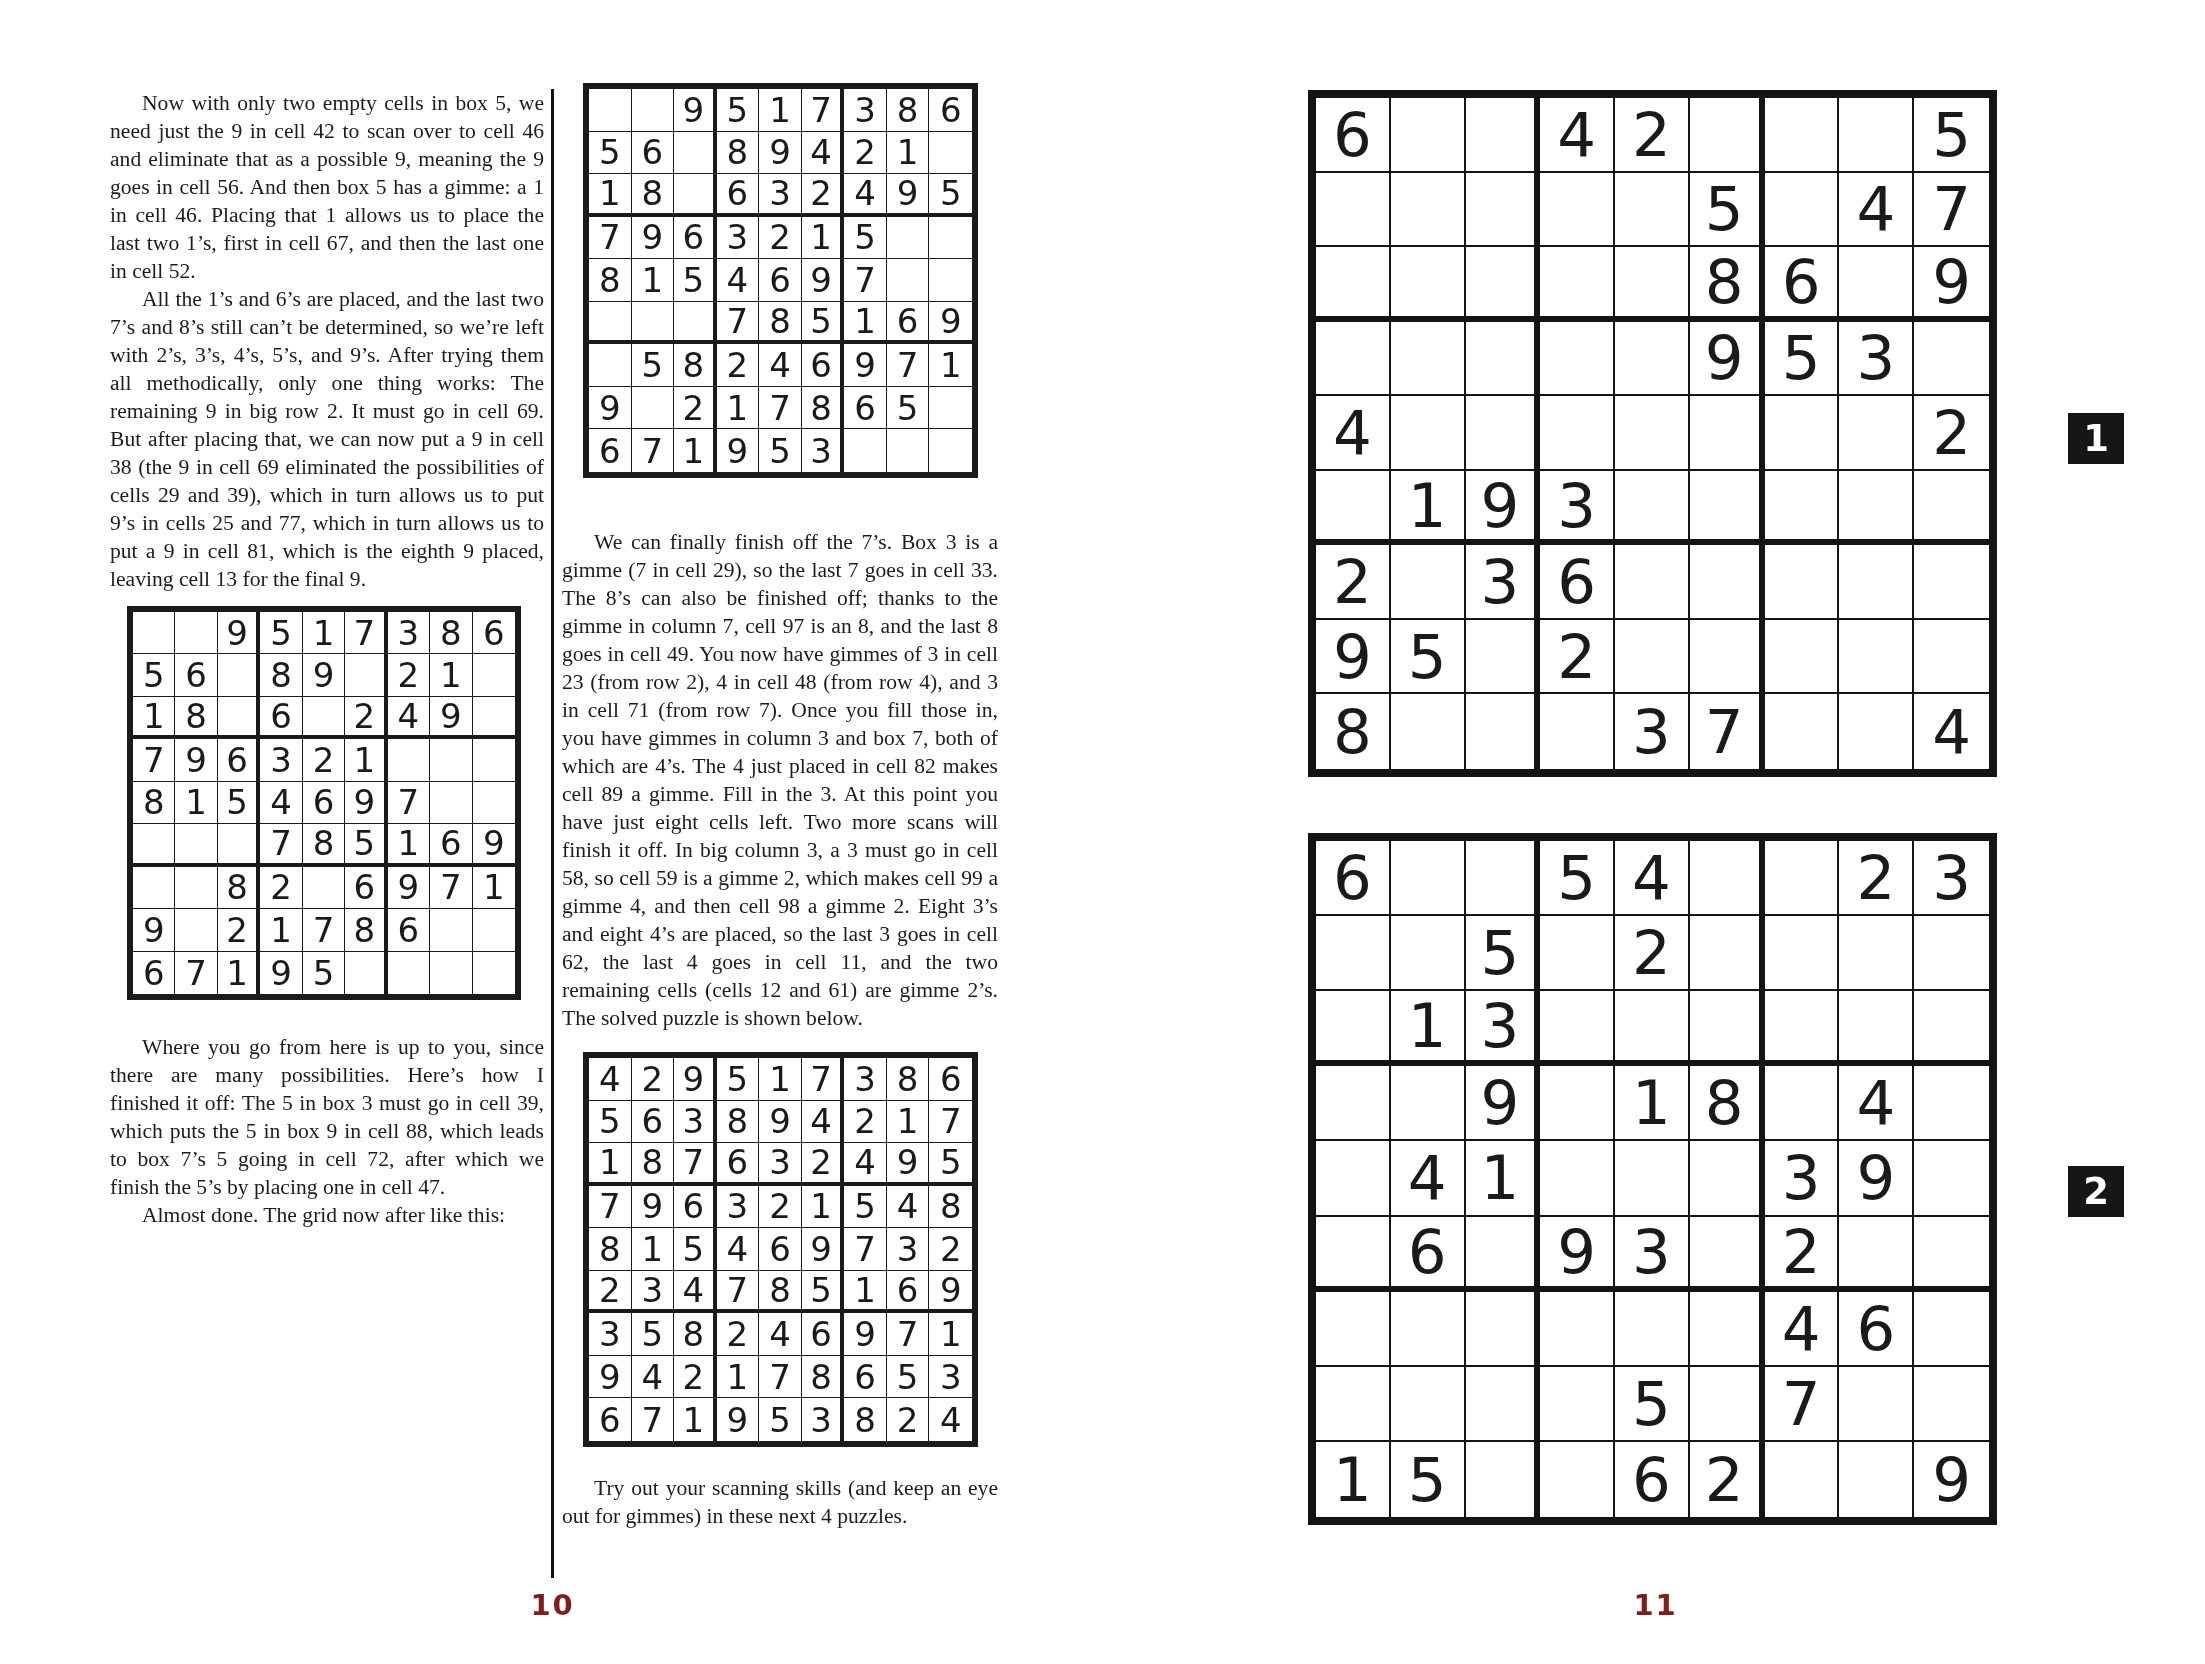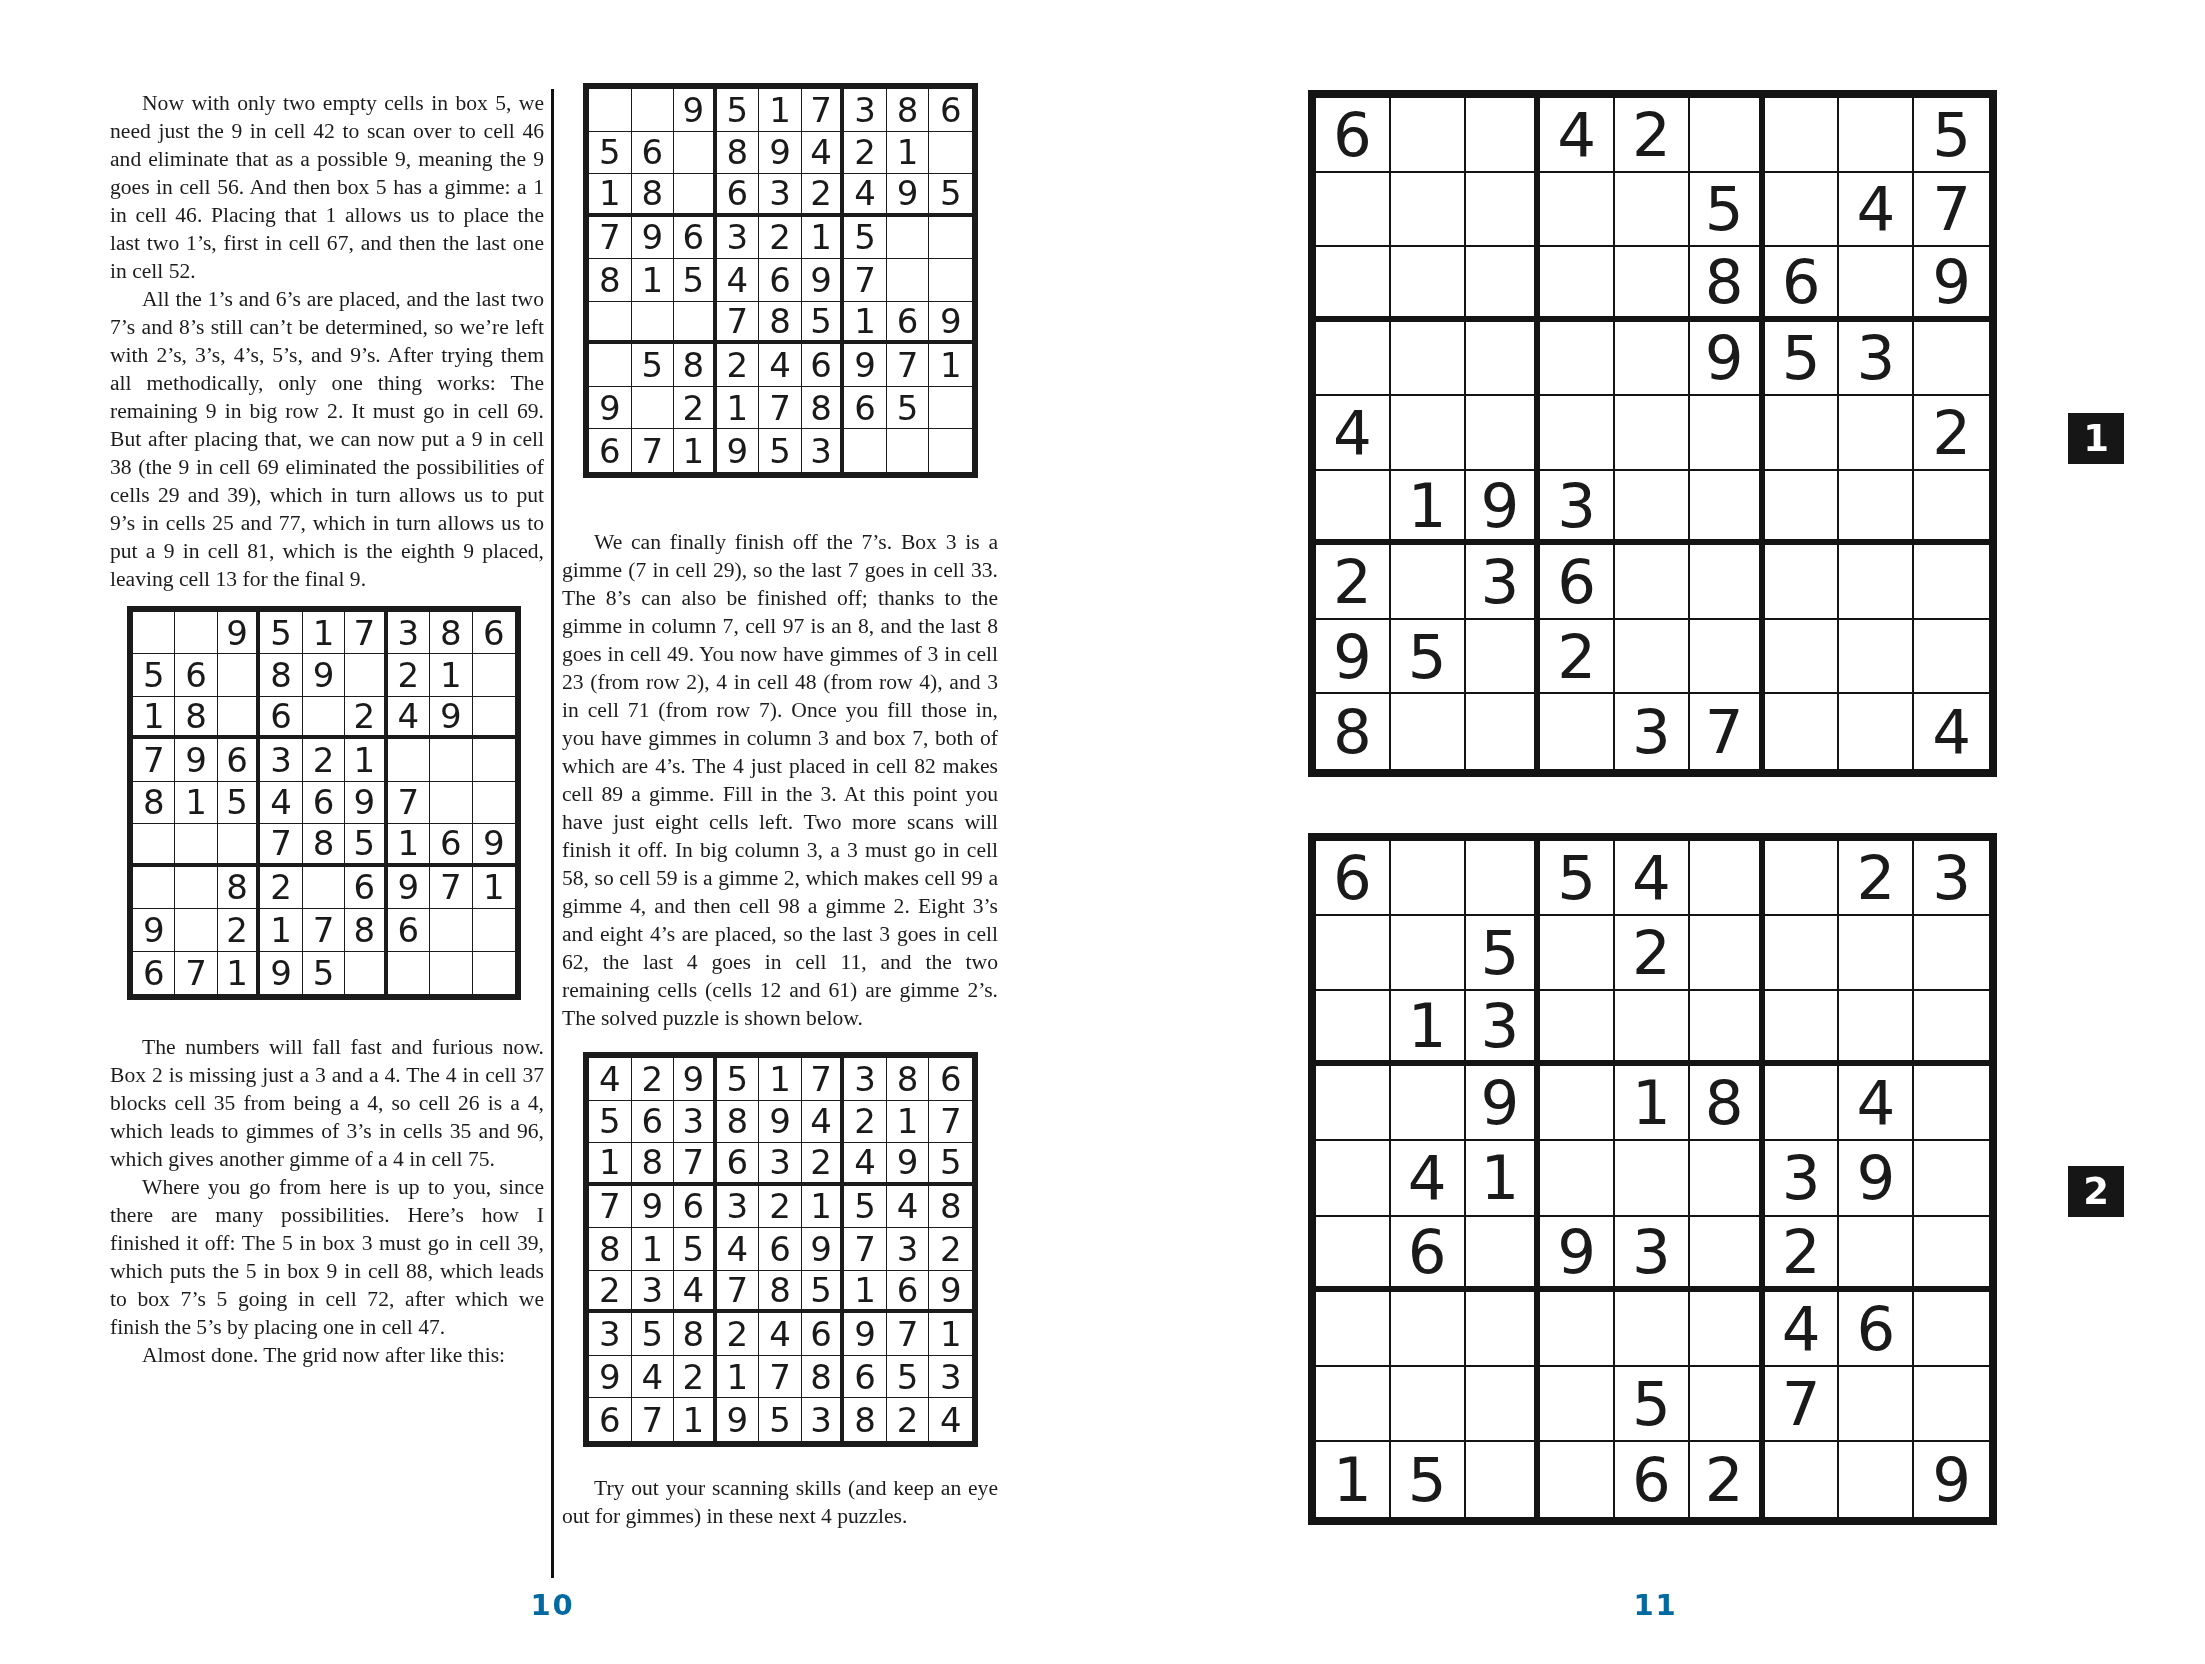--- a/index.html
+++ b/index.html
@@ -6,21 +6,21 @@
   body{
     width:2205px;height:1665px;position:relative;background:#ffffff;
     font-family:"Liberation Serif",serif;color:#1c1c1c;
   }
   
   .textcol{position:absolute;font-size:21.6px;line-height:28px;}
   .textcol p{margin:0;text-indent:32px;text-align:justify;}
   .col-divider{position:absolute;background:#101010;}
   .pagenum{
     position:absolute;font-family:"DejaVu Sans",sans-serif;font-weight:bold;
-    font-size:29px;text-align:center;width:93px;color:#0369a1;letter-spacing:1.7px;
+    font-size:29px;text-align:center;width:93px;color:#7f1d1d;letter-spacing:1.7px;
   }
   
   .sudoku{
     position:absolute;display:grid;
     grid-template-columns:repeat(9,1fr);grid-template-rows:repeat(9,1fr);
     border-style:solid;border-color:var(--gc);border-width:var(--ob);
     background:#ffffff;box-sizing:border-box;
     font-family:"DejaVu Sans",sans-serif;color:#1a1a1a;
   }
   .sudoku .cell{
@@ -136,21 +136,20 @@
       <div class="cell vr lr">1</div>
       <div class="cell lr">9</div>
       <div class="cell lr">5</div>
       <div class="cell vr lr"></div>
       <div class="cell lr"></div>
       <div class="cell lr"></div>
       <div class="cell lc lr"></div>
     </div>
 
   <div class="textcol" style="left:110px;top:1033px;width:434px;">
-    <p>The numbers will fall fast and furious now. Box 2 is missing just a 3 and a 4. The 4 in cell 37 blocks cell 35 from being a 4, so cell 26 is a 4, which leads to gimmes of 3’s in cells 35 and 96, which gives another gimme of a 4 in cell 75.</p>
     <p>Where you go from here is up to you, since there are many possibilities. Here’s how I finished it off: The 5 in box 3 must go in cell 39, which puts the 5 in box 9 in cell 88, which leads to box 7’s 5 going in cell 72, after which we finish the 5’s by placing one in cell 47.</p>
     <p>Almost done. The grid now after like this:</p>
   </div>
 
   <div class="col-divider" style="left:551px;top:89px;width:2.5px;height:1489px;"></div>
 
   <div id="grid-mid" class="sudoku small-grid">
       <div class="cell"></div>
       <div class="cell"></div>
       <div class="cell vr">9</div>

